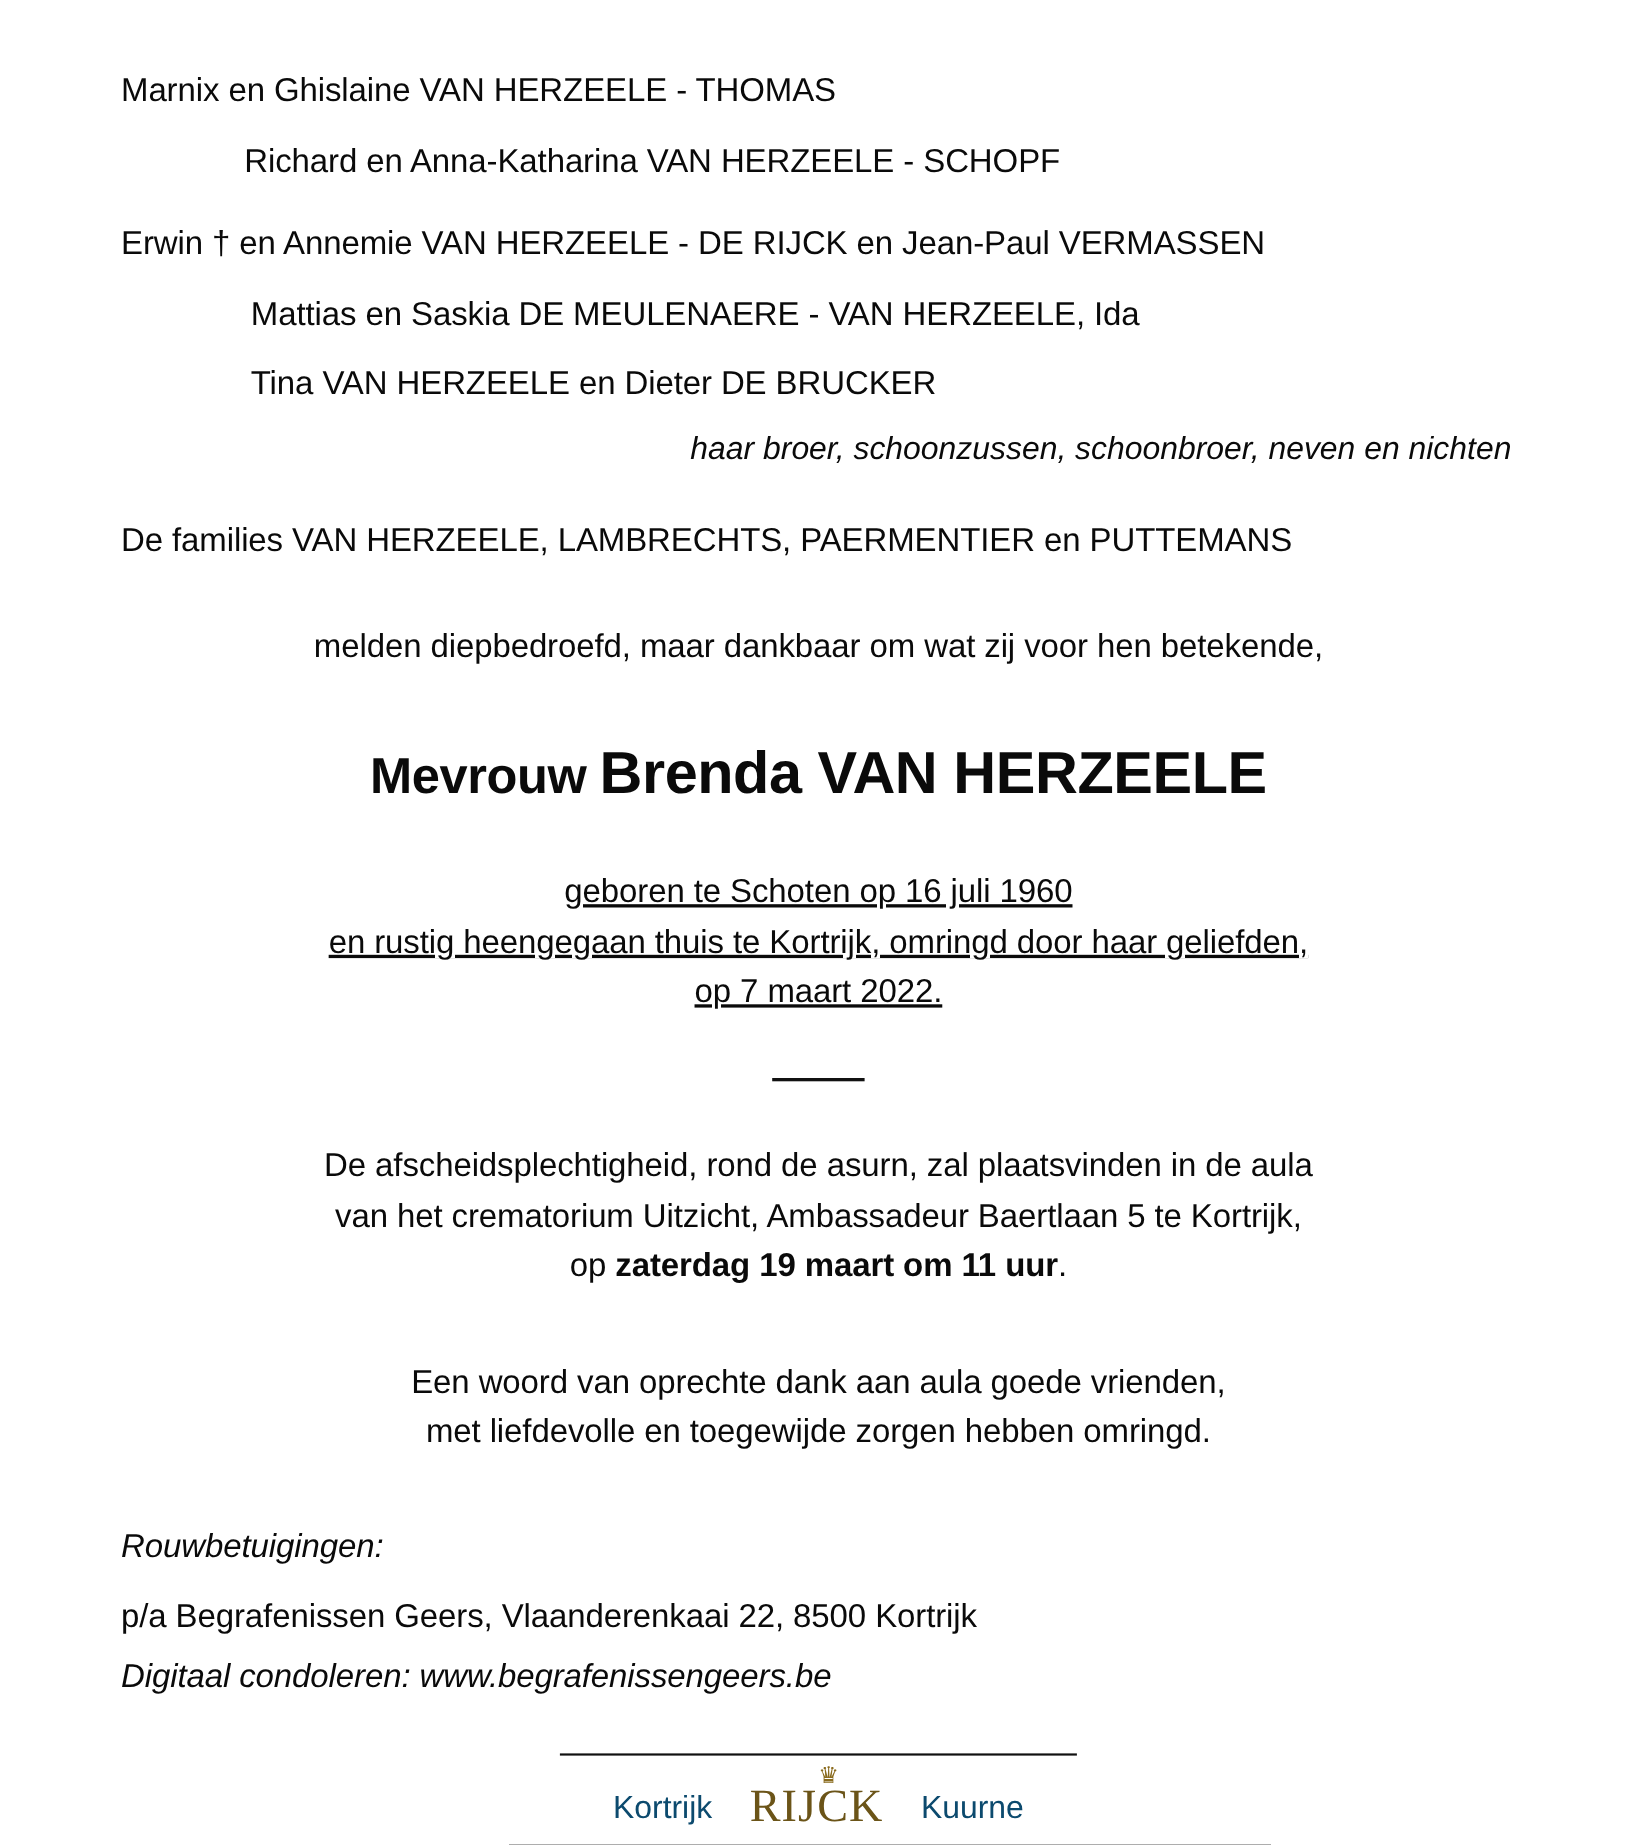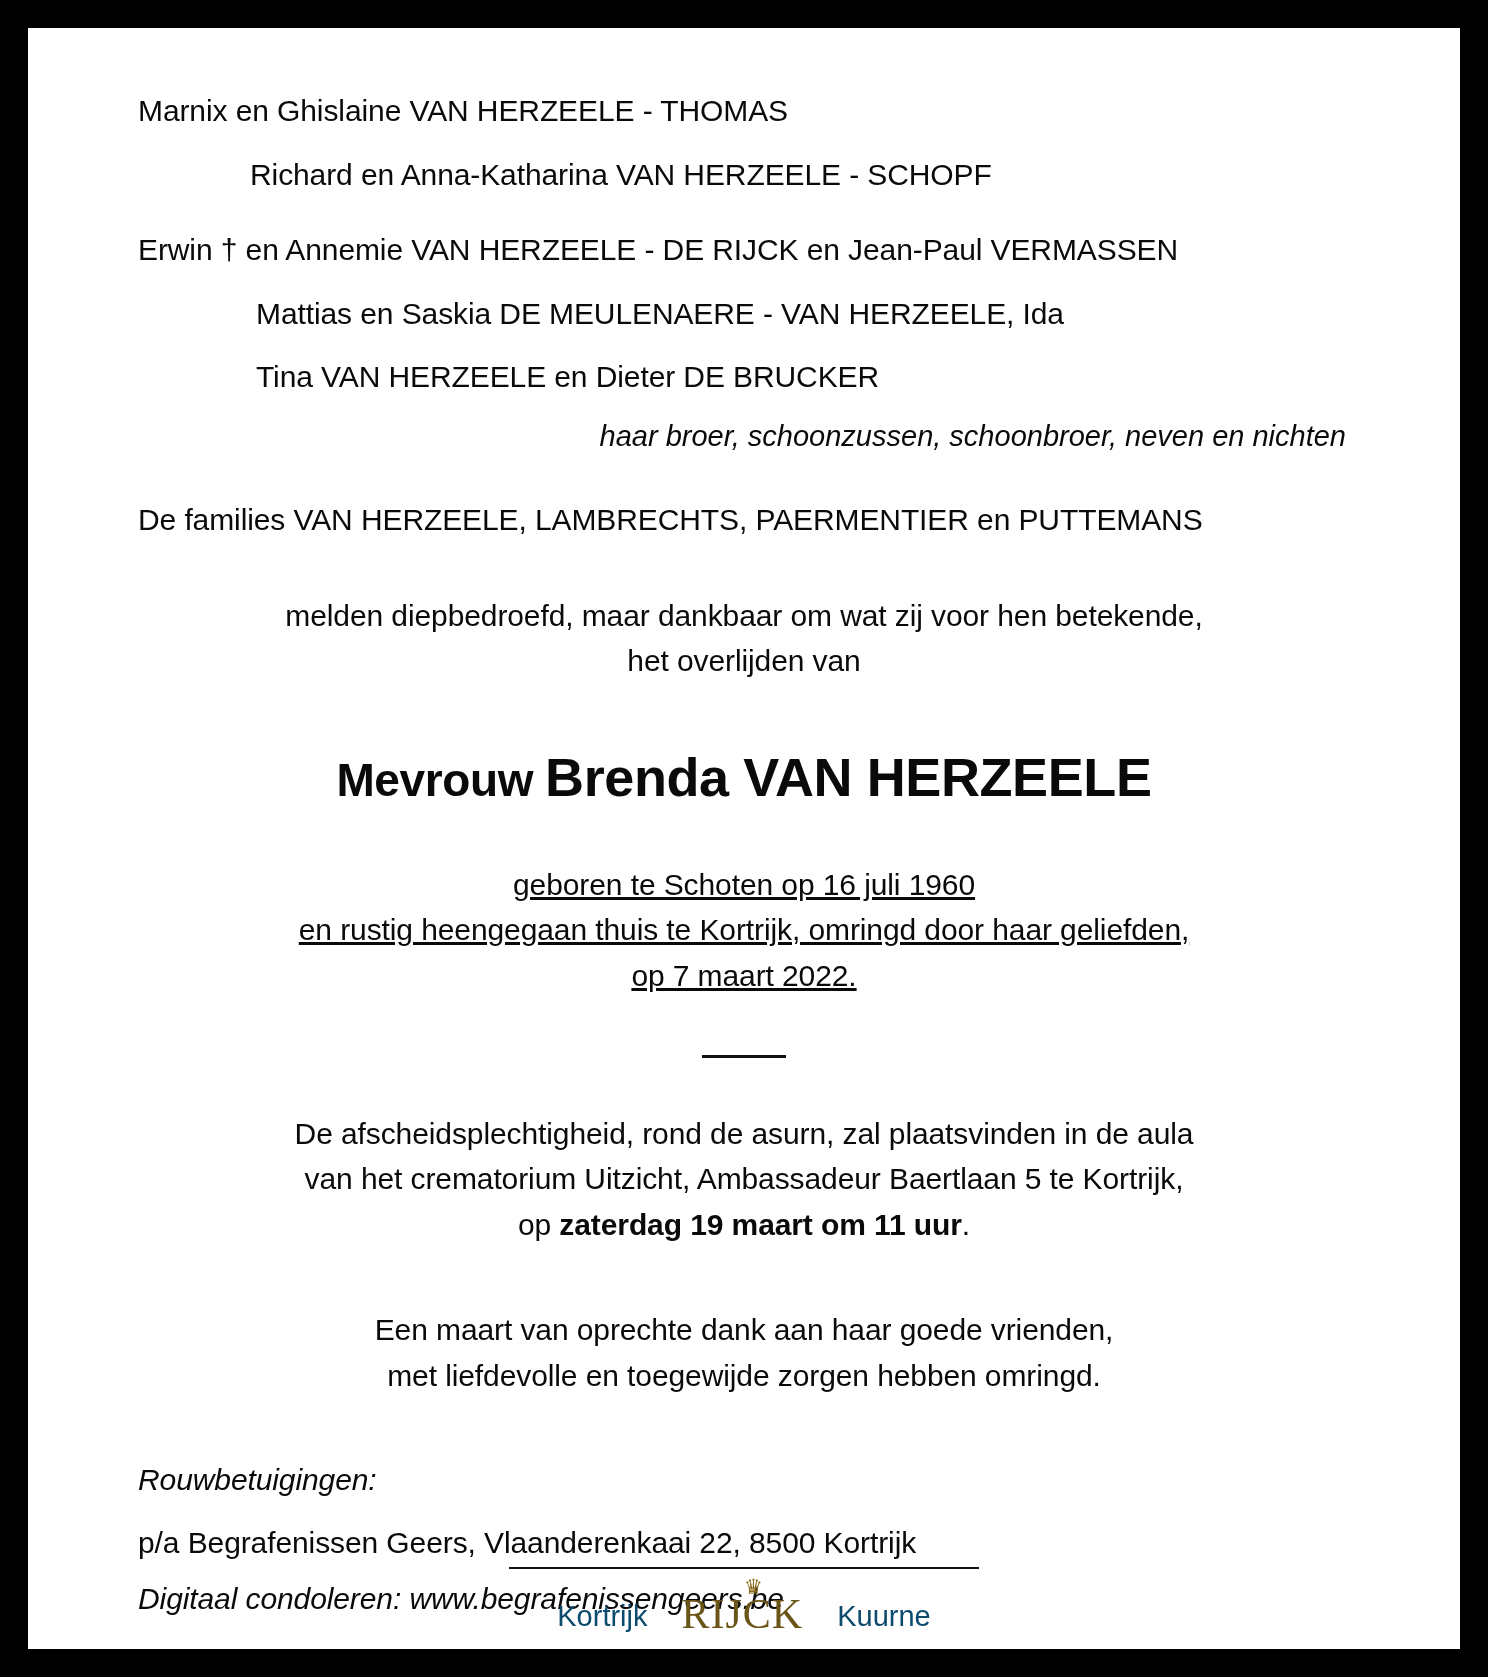--- a/index.html
+++ b/index.html
@@ -8,21 +8,21 @@
     background: #ffffff;
   }
   body {
     font-family: "Liberation Sans", sans-serif;
   }
   .page {
     width: 1488px;
     height: 1677px;
     background: #000000;
     box-sizing: border-box;
-    padding: 28px;
+    padding: 0;
     position: relative;
     overflow: hidden;
   }
   .card {
     width: 100%;
     height: 100%;
     background: #ffffff;
     box-sizing: border-box;
     padding: 56px 110px 0 110px;
     position: relative;
@@ -192,21 +192,20 @@
       <div class="gap-sm"></div>
       <div class="line left indent-2">Tina VAN HERZEELE en Dieter DE BRUCKER</div>
     </div>
 
     <div class="kin-note">haar broer, schoonzussen, schoonbroer, neven en nichten</div>
 
     <div class="line left families">De families VAN HERZEELE, LAMBRECHTS, PAERMENTIER en PUTTEMANS</div>
 
     <div class="announce">
       <div class="line center">melden diepbedroefd, maar dankbaar om wat zij voor hen betekende,</div>
-      <div class="line center">het overlijden van</div>
     </div>
 
     <div class="name-block">
       <span class="name-title">Mevrouw</span><span class="name-main">Brenda VAN HERZEELE</span>
     </div>
 
     <div class="vitals">
       <div class="line center">geboren te Schoten op 16 juli 1960</div>
       <div class="line center">en rustig heengegaan thuis te Kortrijk, omringd door haar geliefden,</div>
       <div class="line center">op 7 maart 2022.</div>
@@ -216,21 +215,21 @@
       <span class="divider-short"></span>
     </div>
 
     <div class="ceremony">
       <div class="line center">De afscheidsplechtigheid, rond de asurn, zal plaatsvinden in de aula</div>
       <div class="line center">van het crematorium Uitzicht, Ambassadeur Baertlaan 5 te Kortrijk,</div>
       <div class="line center"><span>op </span><b>zaterdag 19 maart om 11 uur</b><span>.</span></div>
     </div>
 
     <div class="thanks">
-      <div class="line center">Een maart van oprechte dank aan haar goede vrienden,</div>
+      <div class="line center">Een woord van oprechte dank aan aula goede vrienden,</div>
       <div class="line center">met liefdevolle en toegewijde zorgen hebben omringd.</div>
     </div>
 
     <div class="condolences">
       <div class="line left cond-head">Rouwbetuigingen:</div>
       <div class="line left">p/a Begrafenissen Geers, Vlaanderenkaai 22, 8500 Kortrijk</div>
       <div class="line left cond-web">Digitaal condoleren: www.begrafenissengeers.be</div>
     </div>
 
     <div class="footer">

